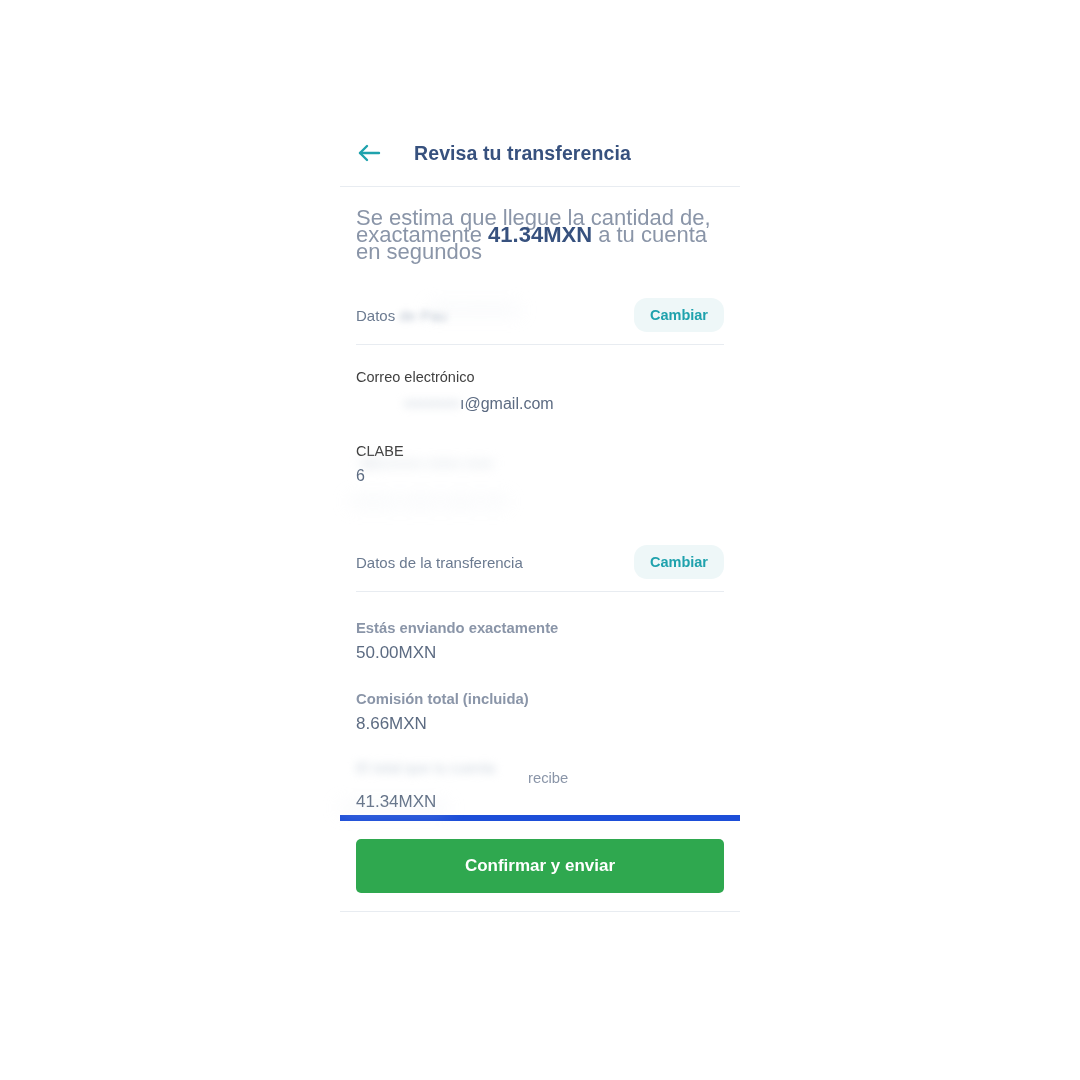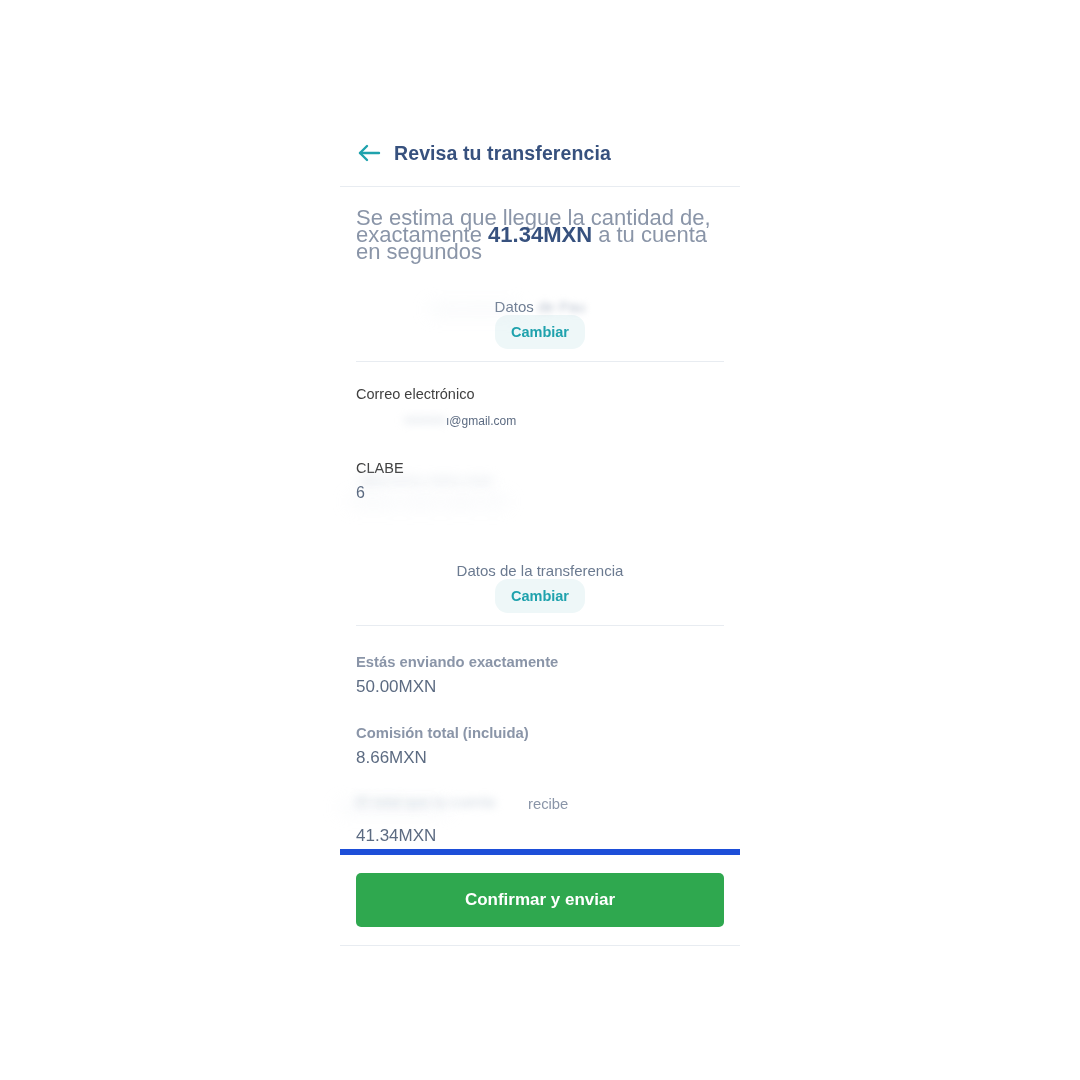--- a/index.html
+++ b/index.html
@@ -26,21 +26,21 @@
     left: 340px;
     top: 130px;
     width: 400px;
     background: #ffffff;
   }
 
   
   .header {
     display: flex;
     align-items: center;
-    gap: 12px;
+    gap: 32px;
     padding: 10px 16px 20px 16px;
     border-bottom: 1px solid #e8ecf1;
   }
   .back-btn {
     width: 26px;
     height: 26px;
     display: flex;
     align-items: center;
     justify-content: center;
     cursor: pointer;
@@ -74,21 +74,20 @@
   }
 
   
   .section-row {
     display: flex;
     align-items: center;
     justify-content: space-between;
     margin-top: 38px;
     padding-bottom: 12px;
     border-bottom: 1px solid #e8ecf1;
-    flex-direction: column;
   }
   .section-title {
     font-size: 15px;
     color: #6b7a90;
     font-weight: 400;
   }
   .blur-inline {
     color: #b9c2cf;
     filter: blur(3.2px);
   }
@@ -107,21 +106,21 @@
   .field {
     margin-top: 22px;
   }
   .field-label {
     font-size: 14.5px;
     color: #404040;
     font-weight: 400;
     line-height: 20px;
   }
   .field-value {
-    font-size: 12px;
+    font-size: 16px;
     color: #5c6b82;
     margin-top: 6px;
     line-height: 22px;
   }
   .email-value {
     padding-left: 48px;
   }
   .email-value .masked {
     filter: blur(5px);
     color: #c6cfda;
@@ -176,21 +175,21 @@
     left: 0;
     top: -2px;
     font-size: 14.8px;
     color: #c9d2dc;
     filter: blur(4.5px);
     white-space: nowrap;
   }
   .receive-label-tail {
     position: absolute;
     left: 172px;
-    top: 0;
+    top: 8px;
     font-size: 14.8px;
     color: #8a95a8;
   }
 
   .footer {
     margin-top: 3px;
     border-top: 6px solid #1d4ed8;
     padding: 18px 16px 18px 16px;
     border-bottom: 1px solid #e8ecf1;
   }

